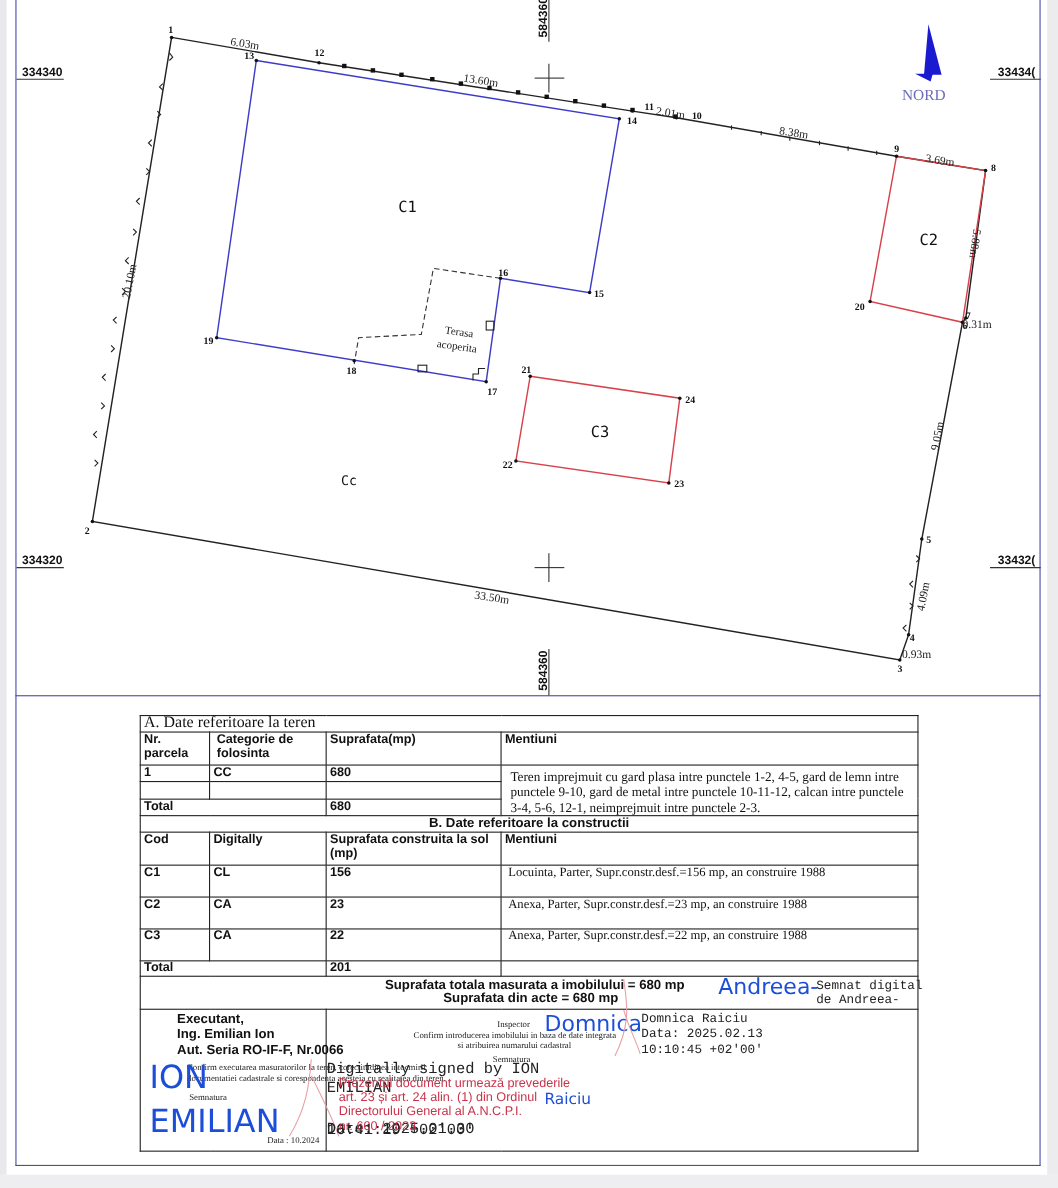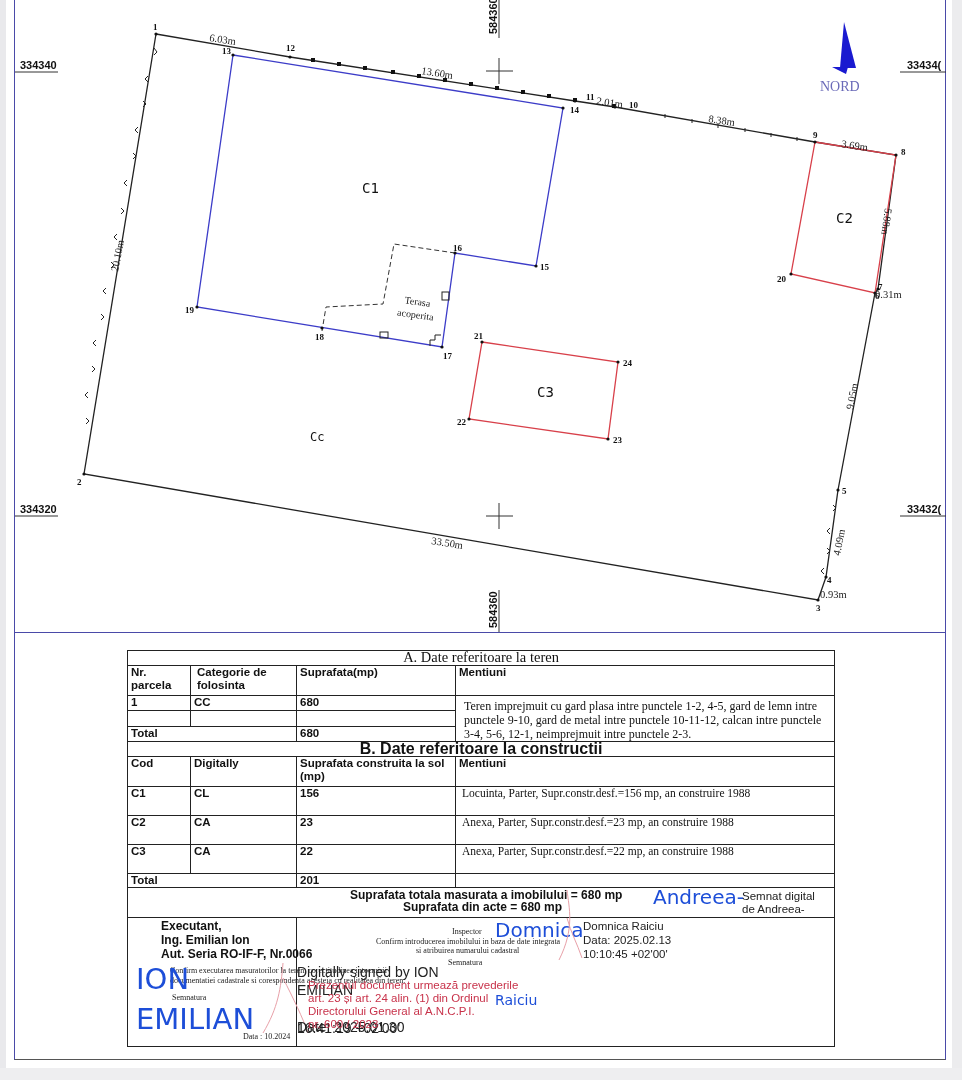--- a/index.html
+++ b/index.html
@@ -37,31 +37,31 @@
     position: absolute; left: 127px; top: 650px; width: 707px;
     border-collapse: collapse; table-layout: fixed;
     font-size: 11.5px; color: #111;
   }
   table.cad td {
     border: 1px solid #222; padding: 0 3px; vertical-align: top;
     line-height: 13px;
   }
   .b { font-weight: bold; }
   .c { text-align: left; }
-  .sec-title-a { font-family: "Liberation Serif", serif; font-size: 14.5px; text-align: center; height: 14px; line-height: 14px; }
-  .sec-title-b { font-weight: bold; text-align: center; height: 14px; line-height: 14px; font-size: 16px; }
+  .sec-title-a { font-family: "Liberation Serif", serif; font-size: 14.5px; text-align: left; height: 14px; line-height: 14px; }
+  .sec-title-b { font-weight: bold; text-align: center; height: 14px; line-height: 14px; font-size: 12px; }
   .ment { font-family: "Liberation Serif", serif; font-size: 11.5px; }
   .ment-a { font-family: "Liberation Serif", serif; font-size: 12px; line-height: 14px !important; padding: 3px 4px 0 8px !important; }
   .row-b td { height: 28px; vertical-align: middle; }
   .row-b td.ment { padding-left: 6px; }
   .sig-area { position: relative; height: 128px; padding: 0 !important; }
   .abs { position: absolute; white-space: nowrap; }
   .red-note { color: #c8324a; font-size: 11.5px; line-height: 13px; }
   .sig-big { font-family: "DejaVu Sans", sans-serif; color: #1d4ed8; }
-  .sig-small { font-family: Liberation Sans, sans-serif; color: #222; font-size: 12px; line-height: 15.5px; }
+  .sig-small { font-family: Liberation Mono, monospace; color: #222; font-size: 12px; line-height: 15.5px; }
   .tiny-serif { font-family: "Liberation Serif", serif; font-size: 8px; color: #222; }
 </style>
 </head>
 <body>
 
 <div class="page">
   <div class="gutter-left"></div>
   <div class="gutter-right"></div>
   <div class="frame"></div>
   <div class="plan-bottom"></div>

